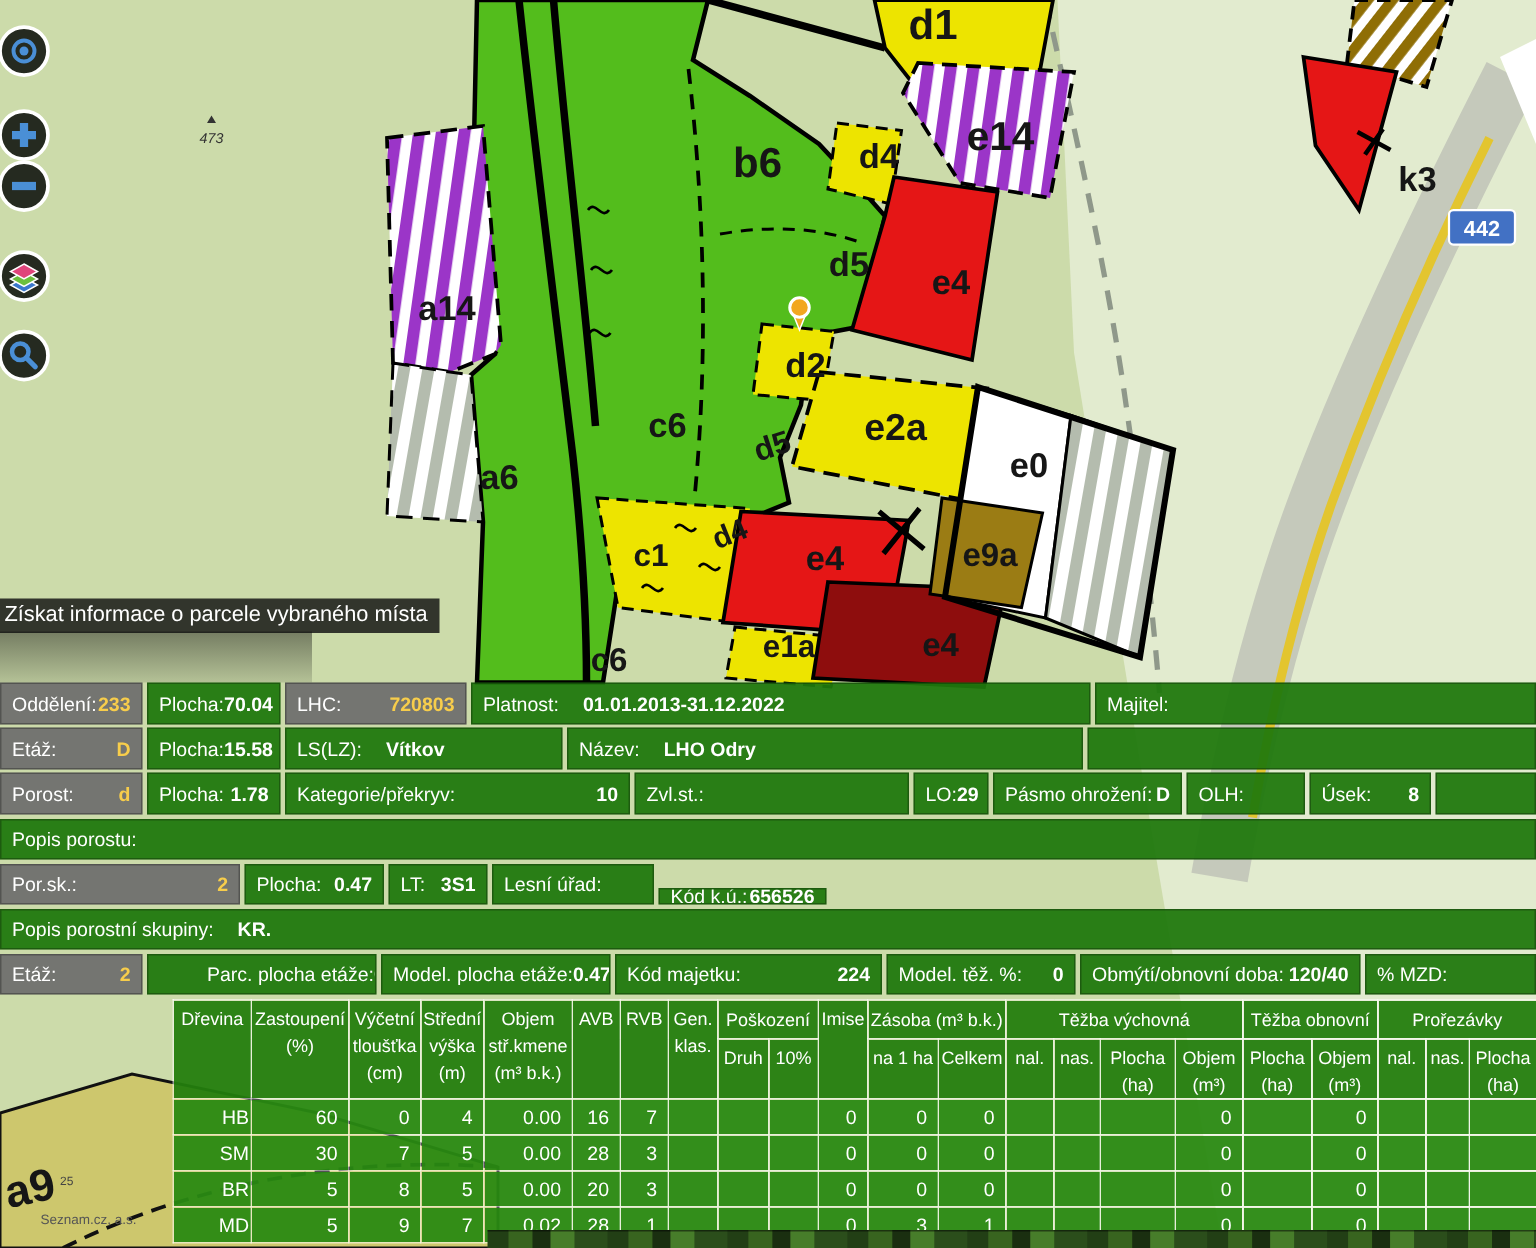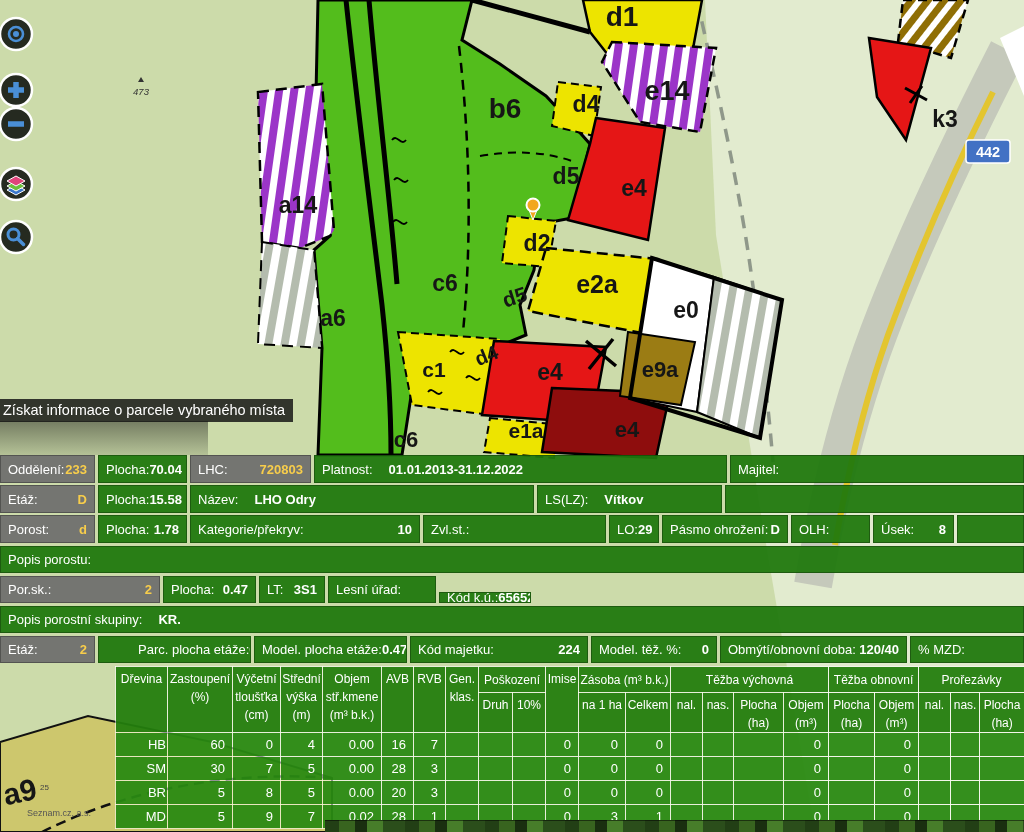--- a/index.html
+++ b/index.html
@@ -217,27 +217,27 @@
       </div>
       <div class="info-row" style="top: 485px; height: 28px;">
         <div class="cell gray" style="width: 95px;">
           <span class="lbl">Etáž:</span>
           <span class="val">D</span>
         </div>
         <div class="cell" style="width: 89px;">
           <span class="lbl">Plocha:</span>
           <span class="val">15.58</span>
         </div>
+        <div class="cell vleft" style="width: 185px;">
+          <span class="lbl">LS(LZ):</span>
+          <span class="val">Vítkov</span>
+        </div>
         <div class="cell vleft" style="width: 344px;">
           <span class="lbl">Název:</span>
           <span class="val">LHO Odry</span>
-        </div>
-        <div class="cell vleft" style="width: 185px;">
-          <span class="lbl">LS(LZ):</span>
-          <span class="val">Vítkov</span>
         </div>
         <div class="cell fx"></div>
       </div>
       <div class="info-row" style="top: 515px; height: 28px;">
         <div class="cell gray" style="width: 95px;">
           <span class="lbl">Porost:</span>
           <span class="val">d</span>
         </div>
         <div class="cell" style="width: 89px;">
           <span class="lbl">Plocha:</span>
@@ -281,21 +281,21 @@
           <span class="lbl">Plocha:</span>
           <span class="val">0.47</span>
         </div>
         <div class="cell" style="width: 66px;">
           <span class="lbl">LT:</span>
           <span class="val">3S1</span>
         </div>
         <div class="cell vleft" style="width: 108px;">
           <span class="lbl">Lesní úřad:</span>
         </div>
-        <div class="cell" style="width: 92px; margin-top: 16px;">
+        <div class="cell" style="width: 112px; margin-top: 16px;">
           <span class="lbl">Kód k.ú.:</span>
           <span class="val">656526</span>
         </div>
       </div>
       <div class="info-row" style="top: 606px; height: 27px;">
         <div class="cell vleft fx">
           <span class="lbl">Popis porostní skupiny:</span>
           <span class="val">KR.</span>
         </div>
       </div>

